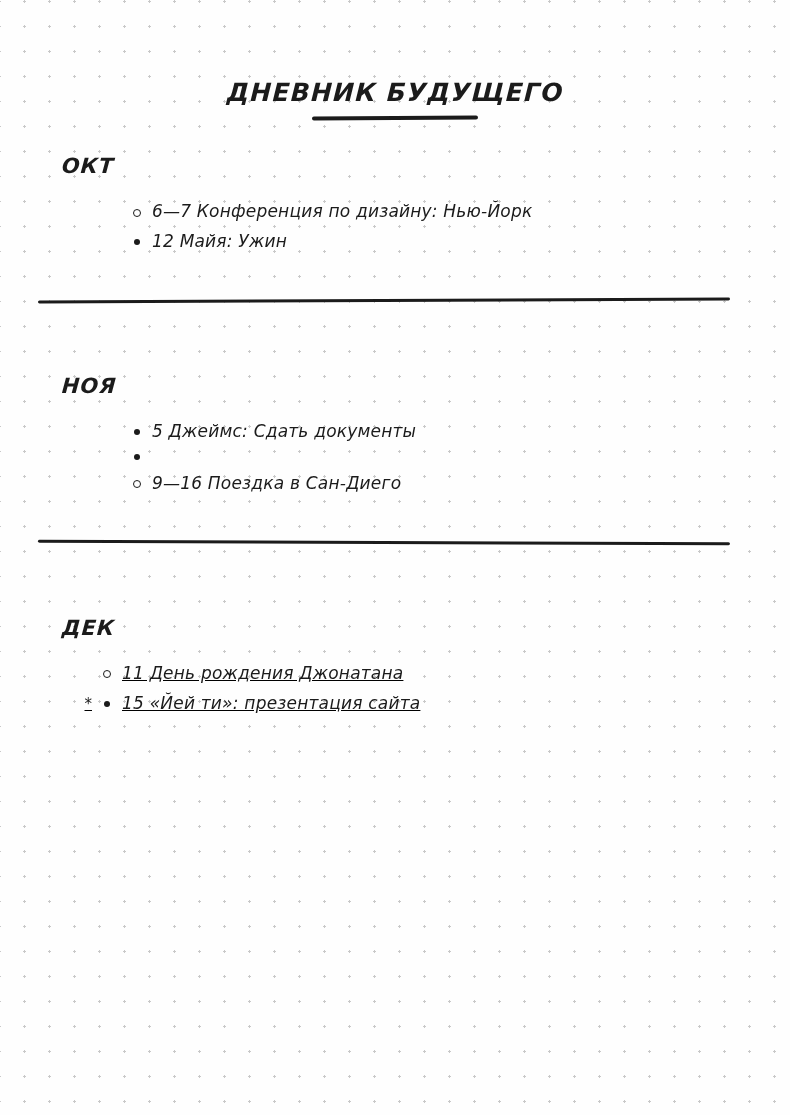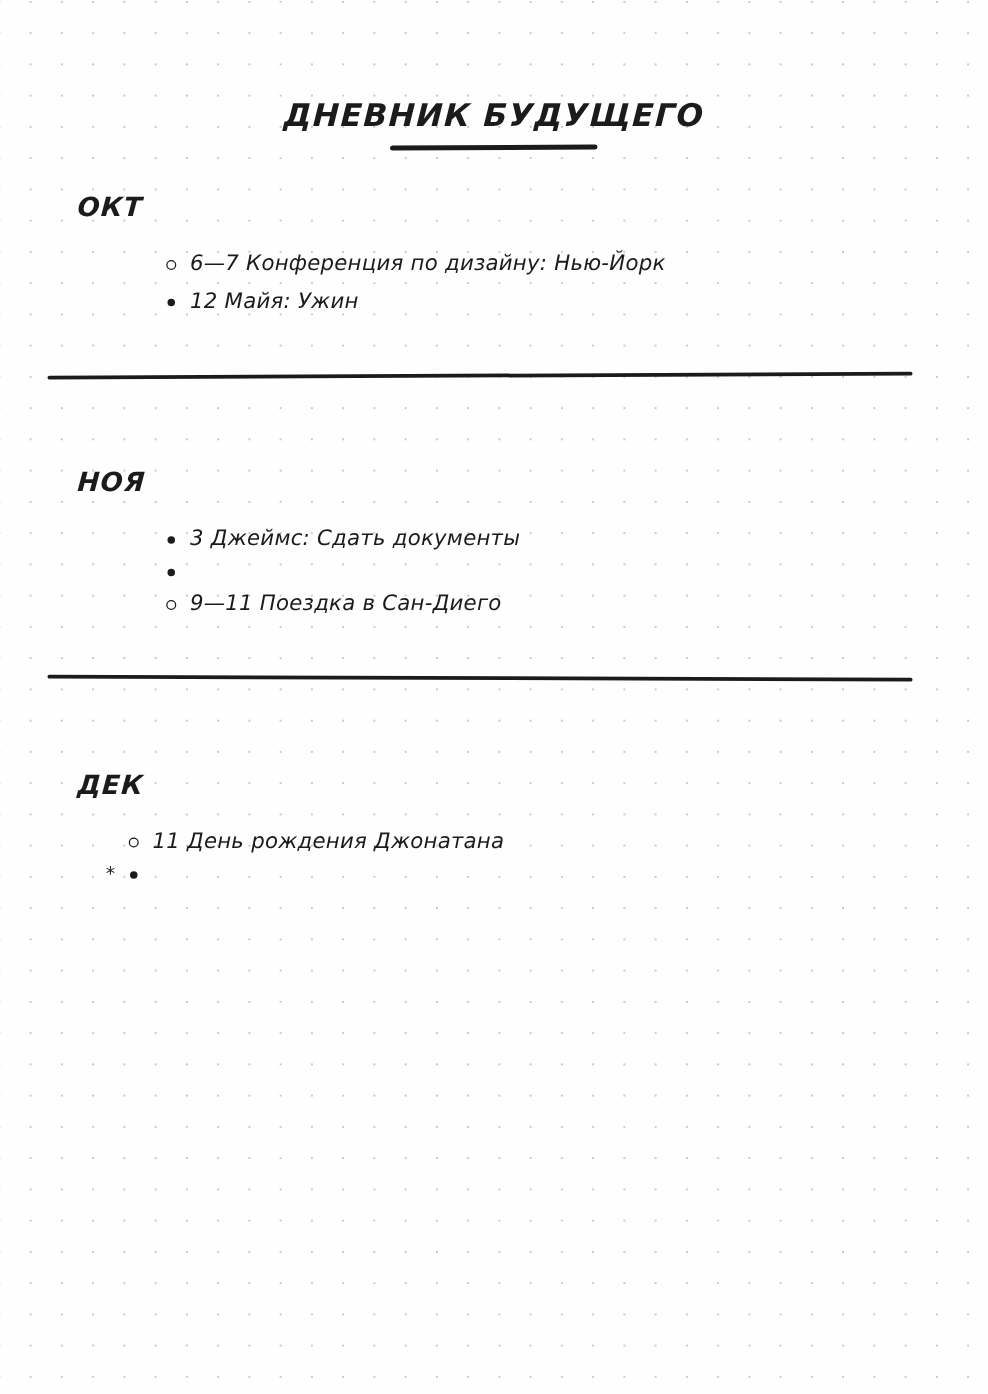--- a/index.html
+++ b/index.html
@@ -132,21 +132,21 @@
     height: 3px;
     background: #1b1b1b;
     border-radius: 2px;
     margin: 46px 60px 0 38px;
   }
   .divider.d1 { transform: rotate(-0.25deg); }
   .divider.d2 { transform: rotate(0.2deg); }
 
   .oct-entries { margin-left: 100px; }
   .nov-entries { margin-left: 100px; }
-  .dec-entries { margin-left: 70px; }
+  .dec-entries { margin-left: 70px; text-decoration: underline; }
 
   .spacer-after-divider { height: 38px; }
 </style>
 </head>
 <body>
 
 <div class="page">
   <div class="content">
 
     <div class="title-block">
@@ -172,46 +172,47 @@
 
     <div class="divider d1"></div>
     <div class="spacer-after-divider"></div>
 
     <div class="month-section">
       <div class="month-label">НОЯ</div>
       <ul class="entries nov-entries">
         <li class="entry entry-indent-0">
           <span class="entry-star"></span>
           <span class="entry-bullet bullet-filled"></span>
-          <span class="entry-text">3 Джеймс: Сдать документы</span>
+          <span class="entry-text">5 Джеймс: Сдать документы</span>
         </li>
         <li class="entry entry-indent-0">
           <span class="entry-star"></span>
           <span class="entry-bullet bullet-filled"></span>
         </li>
         <li class="entry entry-indent-0">
           <span class="entry-star"></span>
           <span class="entry-bullet bullet-hollow"></span>
-          <span class="entry-text">9—11 Поездка в Сан-Диего</span>
+          <span class="entry-text">9—16 Поездка в Сан-Диего</span>
         </li>
       </ul>
     </div>
 
     <div class="divider d2"></div>
     <div class="spacer-after-divider"></div>
 
     <div class="month-section">
       <div class="month-label">ДЕК</div>
       <ul class="entries dec-entries">
         <li class="entry">
           <span class="entry-star"></span>
           <span class="entry-bullet bullet-hollow"></span>
           <span class="entry-text">11 День рождения Джонатана</span>
         </li>
         <li class="entry">
           <span class="entry-star">*</span>
           <span class="entry-bullet bullet-filled"></span>
+          <span class="entry-text">15 «Йей ти»: презентация сайта</span>
         </li>
       </ul>
     </div>
 
   </div>
 </div>
 
 </body></html>

